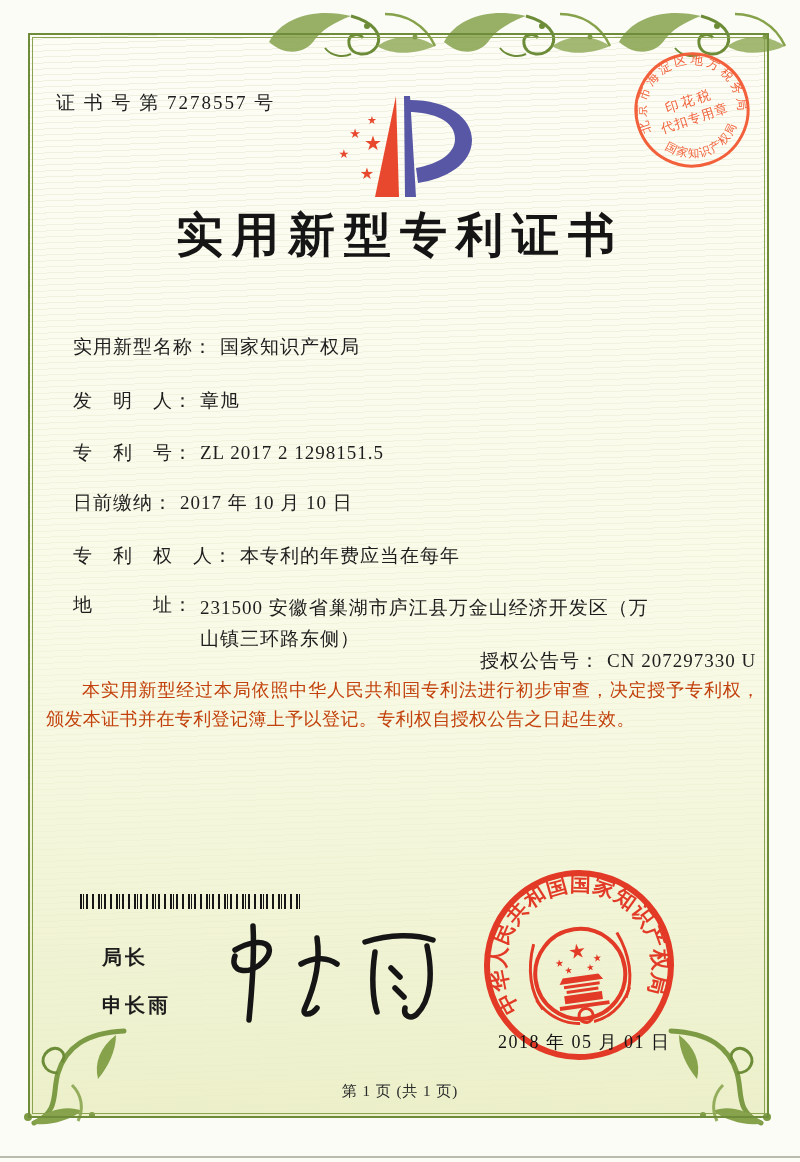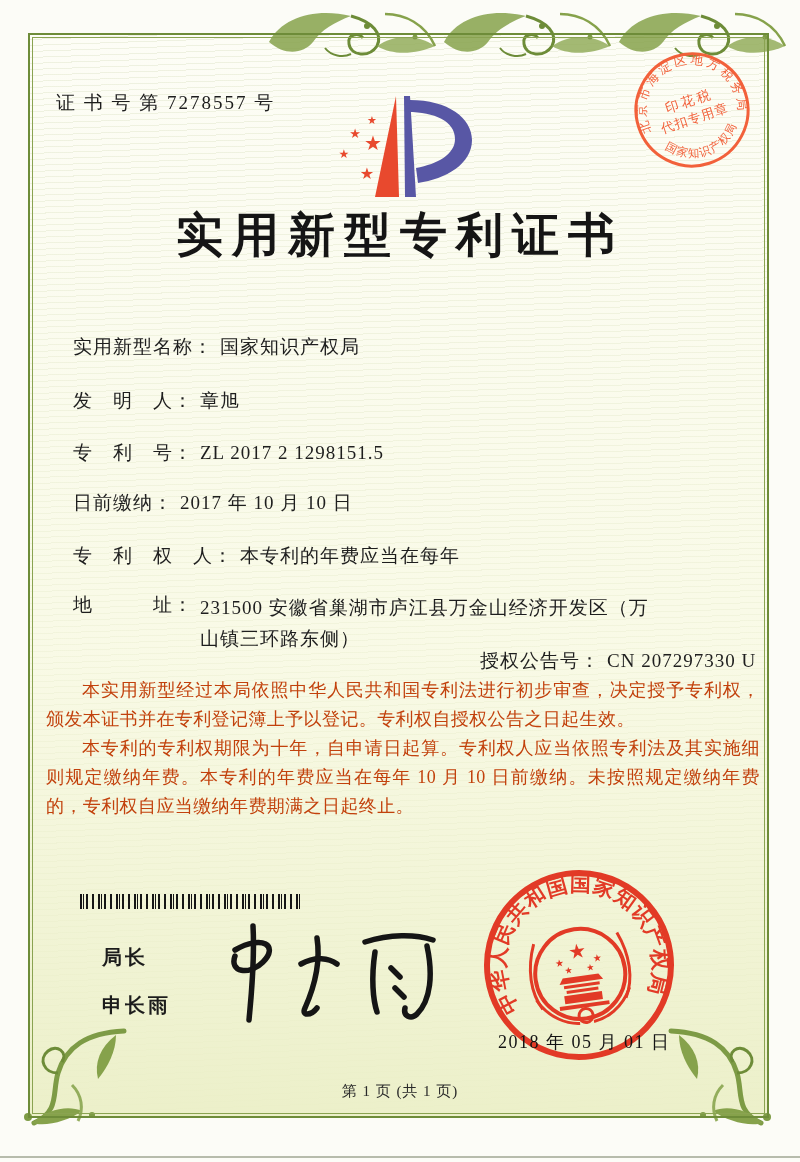--- a/index.html
+++ b/index.html
@@ -161,21 +161,20 @@
   <span class="field-label">地　　　址</span><span class="field-colon">：</span><span class="field-value addr-value">231500 安徽省巢湖市庐江县万金山经济开发区（万山镇三环路东侧）</span>
 </div>
 <div class="field-row" style="top:648px;">
   <span class="grant-no-group">
     <span class="field-label">授权公告号</span><span class="field-colon">：</span><span class="field-value">CN 207297330 U</span>
   </span>
 </div>
 
 <div class="paragraphs">
   <p>本实用新型经过本局依照中华人民共和国专利法进行初步审查，决定授予专利权，颁发本证书并在专利登记簿上予以登记。专利权自授权公告之日起生效。</p>
-  <p>本专利的专利权期限为十年，自申请日起算。专利权人应当依照专利法及其实施细则规定缴纳年费。本专利的年费应当在每年 10 月 10 日前缴纳。未按照规定缴纳年费的，专利权自应当缴纳年费期满之日起终止。</p>
 </div>
 
 <div class="barcode"></div>
 
 <div class="director-title">局长</div>
 <div class="director-name">申长雨</div>
 
 <svg class="signature" width="245" height="115" viewBox="0 0 245 115">
   <g fill="none" stroke="#151515" stroke-width="5.5" stroke-linecap="round">
     <path d="M30,38 C58,22 74,34 58,50 C44,64 24,60 30,44"></path>

